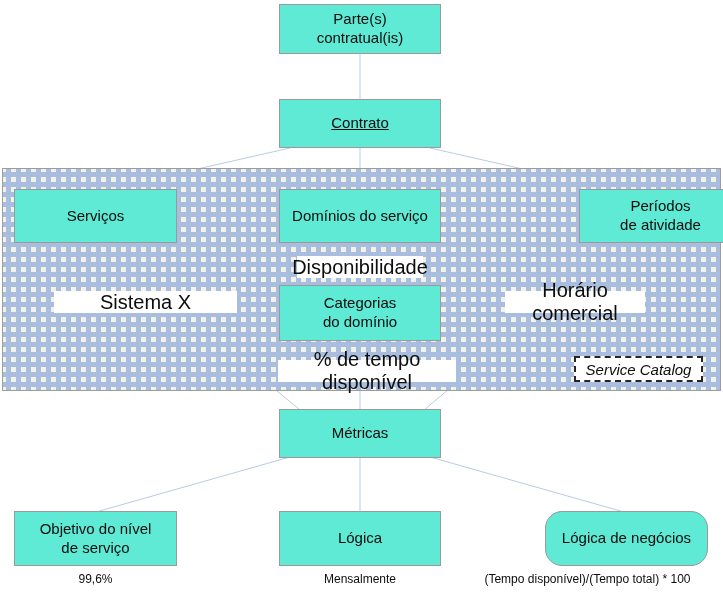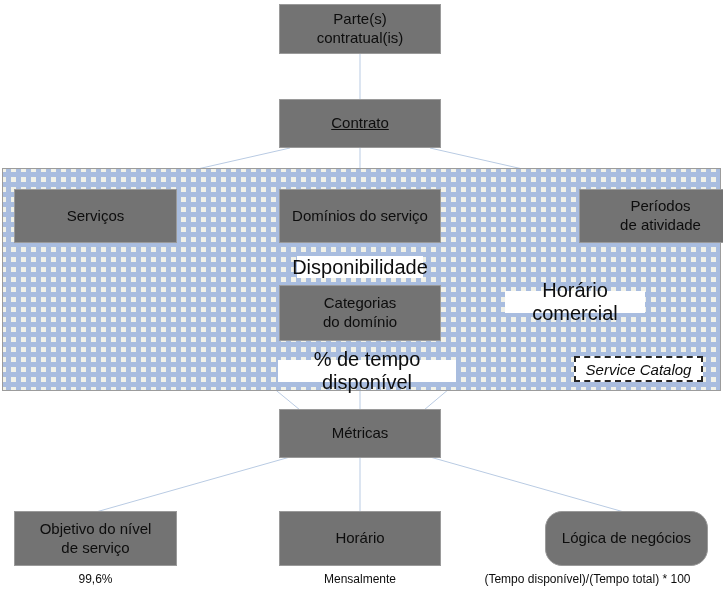--- a/index.html
+++ b/index.html
@@ -59,21 +59,21 @@
         #a9bddf 0px, #a9bddf 5px, transparent 5px, transparent 10px);
     background-size: 10px 2px, 2px 10px;
     background-position: 3px 3px, 6px 3px;
     background-repeat: repeat, repeat;
   }
 
   
   .node {
     position: absolute;
     box-sizing: border-box;
-    background: #737373;
+    background: #5eead4;
     border: 1px solid #9a9a9a;
     display: flex;
     align-items: center;
     justify-content: center;
     text-align: center;
     font-size: 15px;
     color: #0d0d0d;
     line-height: 1.25;
     white-space: pre-line;
     z-index: 4;
@@ -158,35 +158,36 @@
   <div class="node" style="left:14px;top:189px;width:163px;height:54px;">Serviços</div>
 
   <div class="node" style="left:279px;top:189px;width:162px;height:54px;">Domínios do serviço</div>
 
   <div class="node" style="left:545px;top:189px;width:163px;height:54px;margin-left:34px;">Períodos
 de atividade</div>
 
   <div class="node" style="left:279px;top:285px;width:162px;height:56px;">Categorias
 do domínio</div>
 
+  <div class="plabel" style="left:54px;top:291px;width:183px;height:22px;">Sistema X</div>
 
   <div class="plabel" style="left:297px;top:256px;width:126px;height:22px;">Disponibilidade</div>
 
   <div class="plabel" style="left:505px;top:291px;width:140px;height:22px;">Horário comercial</div>
 
   <div class="plabel" style="left:278px;top:360px;width:178px;height:22px;">% de tempo disponível</div>
 
   <div class="dashed-note" style="left:574px;top:356px;width:129px;height:26px;text-align:right;">Service Catalog</div>
 
   <div class="node" style="left:279px;top:409px;width:162px;height:49px;">Métricas</div>
 
   <div class="node" style="left:14px;top:511px;width:163px;height:55px;">Objetivo do nível
 de serviço</div>
 
-  <div class="node" style="left:279px;top:511px;width:162px;height:55px;">Horário</div>
+  <div class="node" style="left:279px;top:511px;width:162px;height:55px;">Lógica</div>
 
   <div class="node" style="left:545px;top:511px;width:163px;height:55px;border-radius:17px;">Lógica de negócios</div>
 
   <div class="caption" style="left:14px;top:572px;width:163px;">99,6%</div>
 
   <div class="caption" style="left:279px;top:572px;width:162px;">Mensalmente</div>
 
   <div class="caption" style="left:452px;top:572px;width:271px;">(Tempo disponível)/(Tempo total) * 100</div>
 
 </div>

